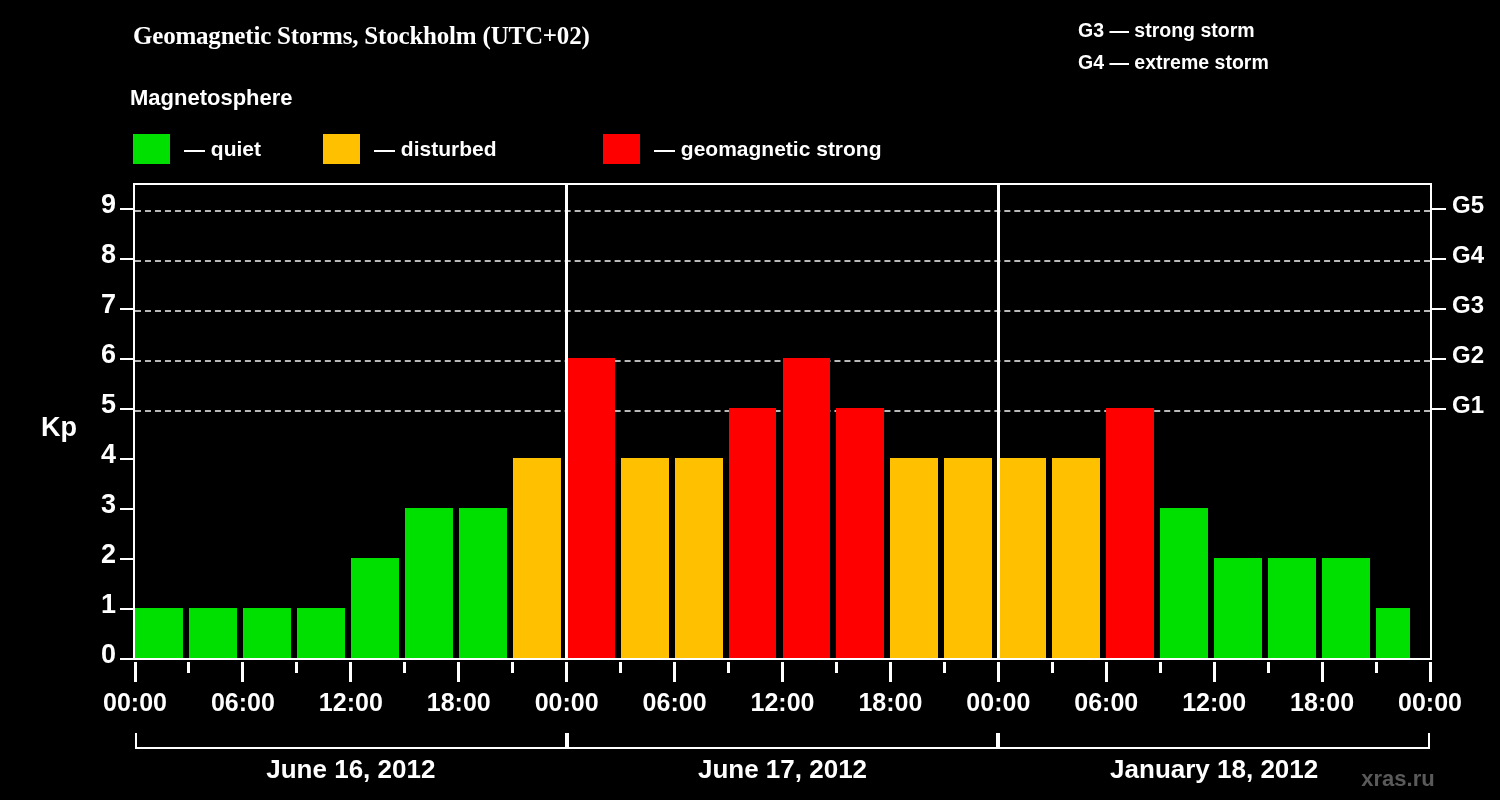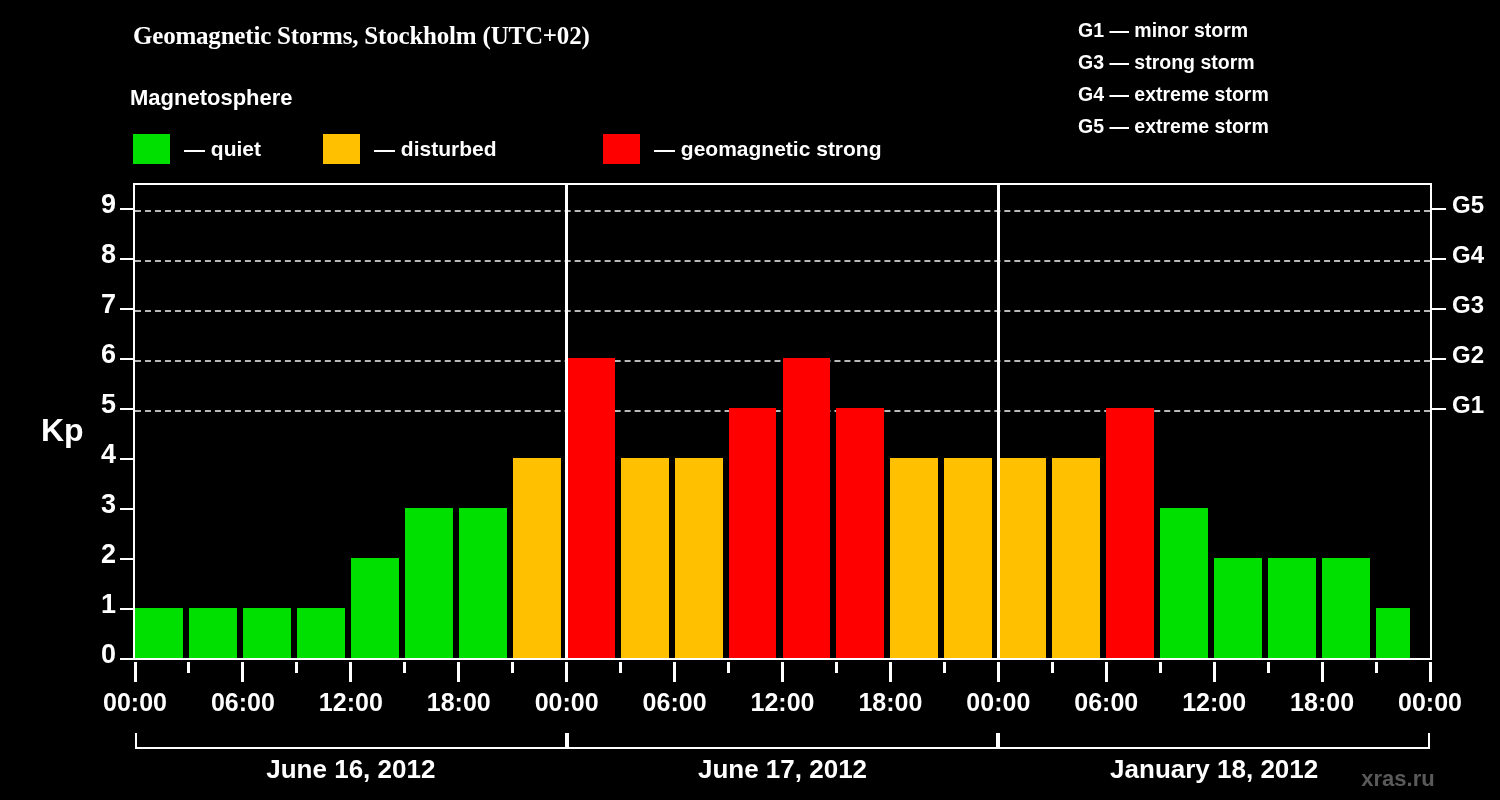--- a/index.html
+++ b/index.html
@@ -131,21 +131,21 @@
     left: 120px;
     width: 13px;
     height: 0;
     border-top: 2px solid #ffffff;
   }
 
   #kp-label {
     position: absolute;
     left: 41px;
     top: 412px;
-    font-size: 32px;
+    font-size: 27px;
     font-weight: bold;
     text-align: right;
   }
 
   #g-axis-labels .gtick-label {
     position: absolute;
     left: 1452px;
     font-size: 24px;
     font-weight: bold;
     white-space: nowrap;
@@ -221,24 +221,22 @@
       <span class="legend-swatch" style="background: rgb(255, 192, 0);"></span>
       <span class="legend-text">— disturbed</span>
     </div>
     <div class="legend-entry" style="left: 470px;">
       <span class="legend-swatch" style="background: rgb(255, 0, 0);"></span>
       <span class="legend-text">— geomagnetic strong</span>
     </div>
   </div>
 
 <div id="gscale-legend">
-    <div>G1 — minor storm</div>
     <div>G3 — strong storm</div>
     <div>G4 — extreme storm</div>
-    <div>G5 — extreme storm</div>
   </div>
 
 <div id="kp-label">Kp</div>
 
 <div id="y-axis-labels">
     <div class="ytick-mark" style="top: 658px;"></div>
     <div class="ytick-label" style="top: 639px;">0</div>
     <div class="ytick-mark" style="top: 608px;"></div>
     <div class="ytick-label" style="top: 589px;">1</div>
     <div class="ytick-mark" style="top: 558px;"></div>

